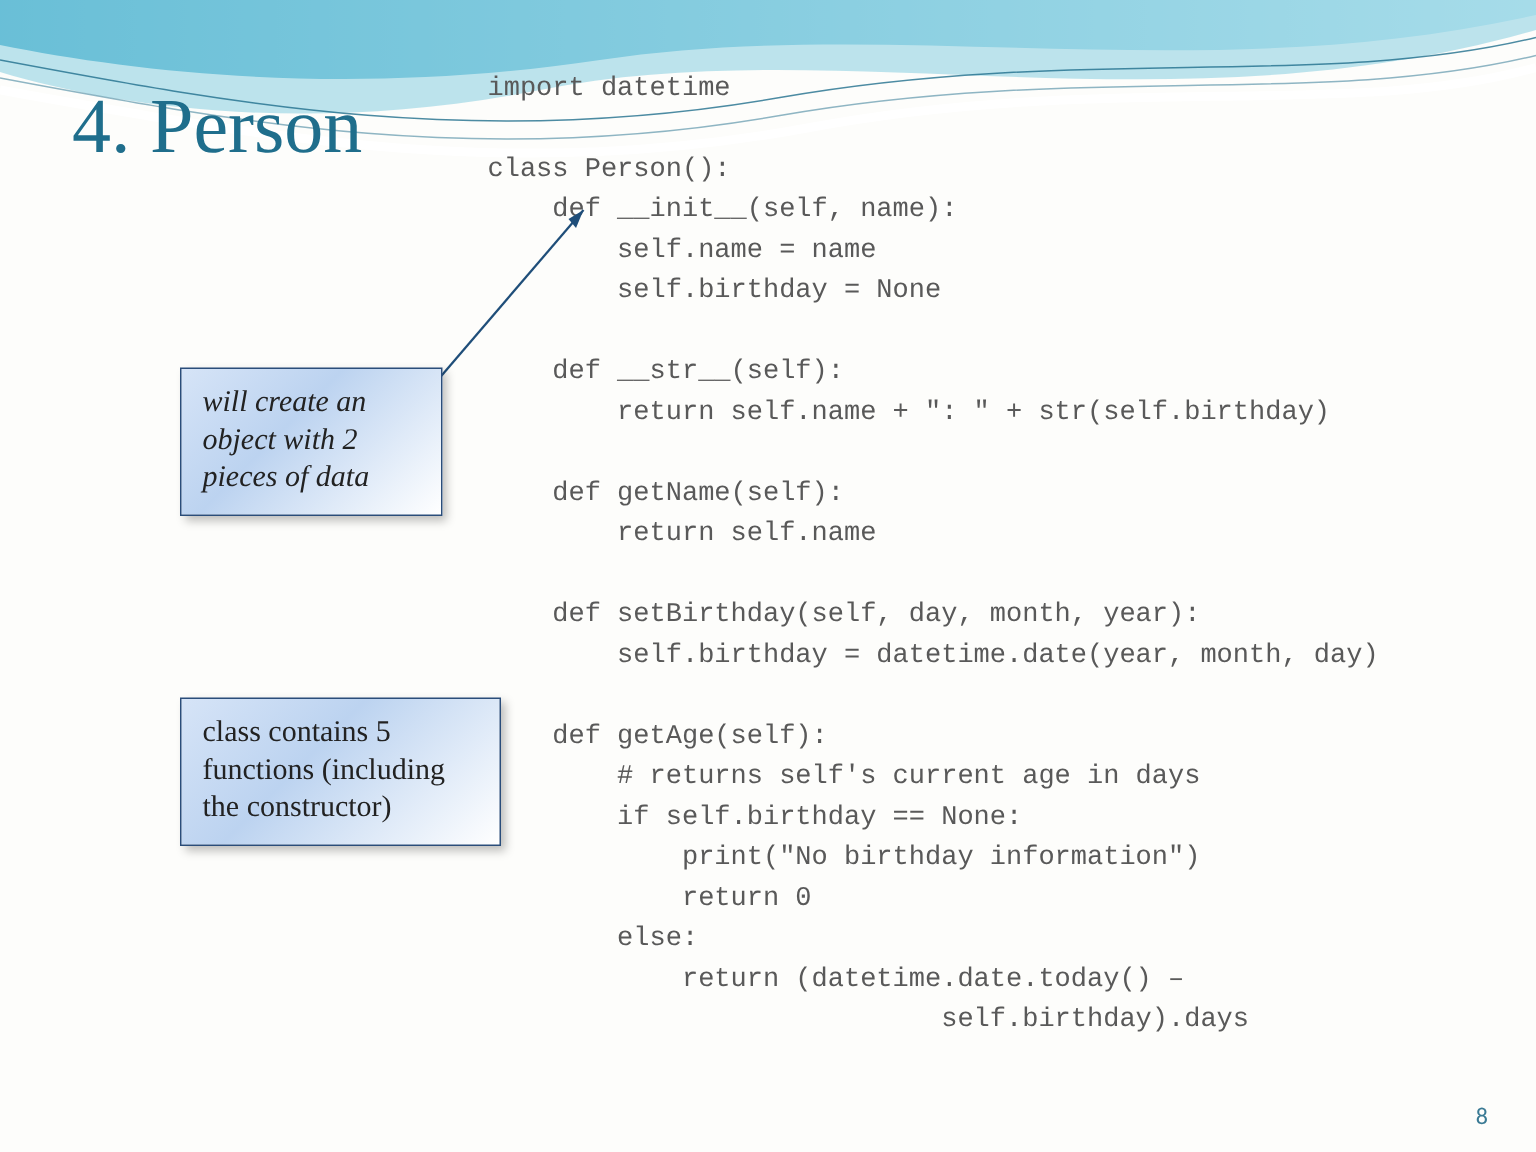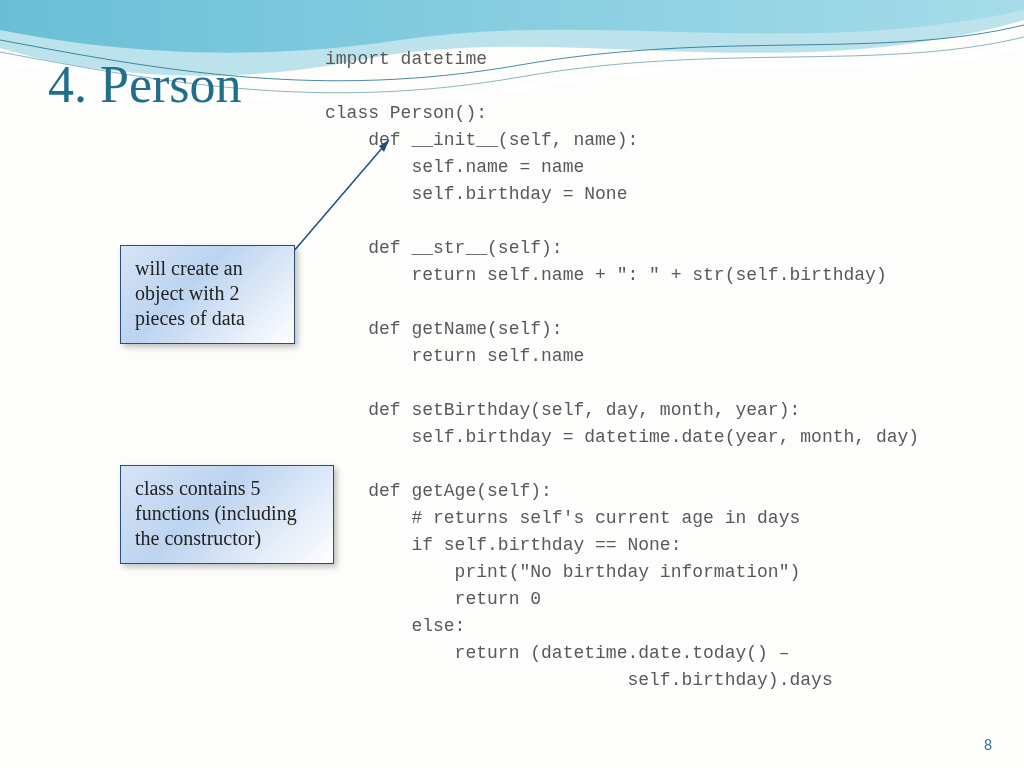--- a/index.html
+++ b/index.html
@@ -40,21 +40,21 @@
   .callout {
     position: absolute;
     border: 1px solid #2a4d7a;
     background: linear-gradient(135deg, #d6e4f7 0%, #bcd3f0 40%, #ffffff 100%);
     box-shadow: 3px 3px 6px rgba(0,0,0,0.25);
     padding: 10px 14px 12px 14px;
     color: #222;
     font-size: 20px;
     line-height: 1.25;
   }
-  .callout1 { left: 120px; top: 245px; width: 175px; }
+  .callout1 { left: 120px; top: 245px; width: 175px; font-style: italic; }
   .callout2 { left: 120px; top: 465px; width: 214px; }
   .arrow-svg {
     position: absolute;
     left: 285px;
     top: 130px;
     width: 120px;
     height: 130px;
     pointer-events: none;
   }
   .page-num {

